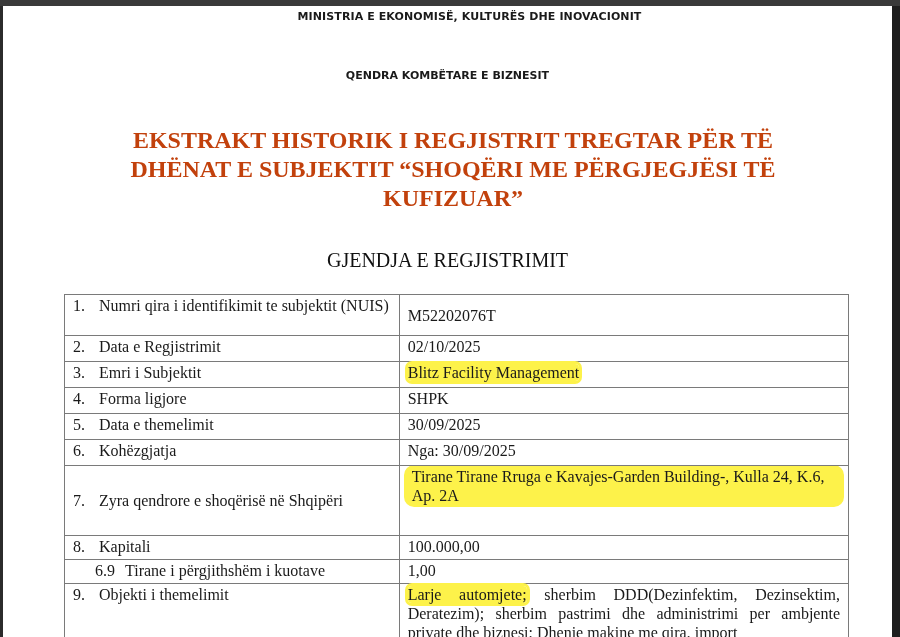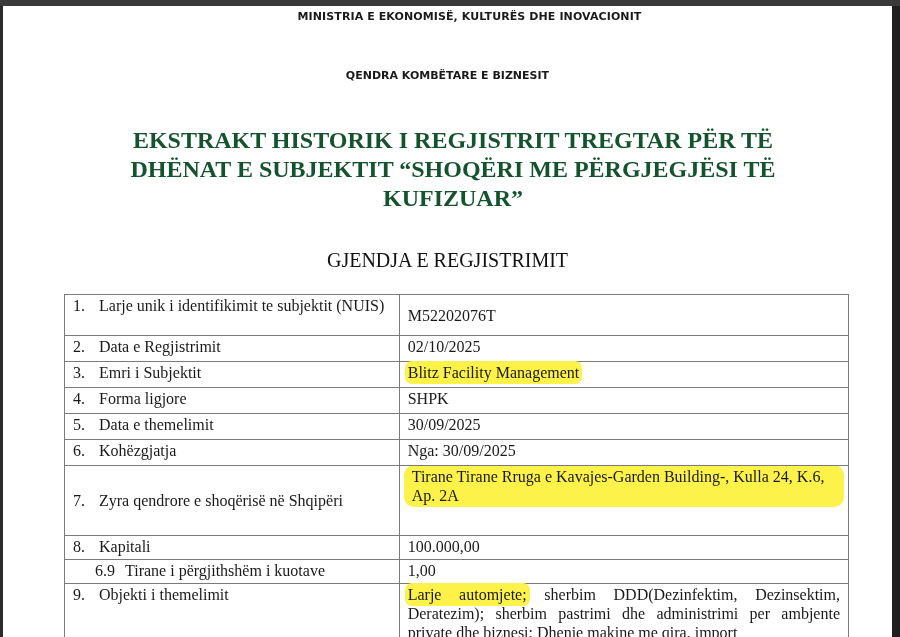--- a/index.html
+++ b/index.html
@@ -19,21 +19,21 @@
     font-family: "DejaVu Sans", sans-serif; font-weight: bold; font-size: 11px; color: #1a1a1a;
     letter-spacing: 0.1px;
     padding-left: 22px;
   }
   .center-name {
     position: absolute; left: 0; width: 889px; top: 32px; text-align: center;
     font-family: "DejaVu Sans", sans-serif; font-weight: bold; font-size: 11px; color: #1a1a1a; margin-top: 31px;
   }
   .title {
     position: absolute; left: 90px; width: 720px; top: 120px; text-align: center;
-    font-family: "Liberation Serif", serif; font-weight: bold; font-size: 24px; line-height: 29px; color: #14532d;
+    font-family: "Liberation Serif", serif; font-weight: bold; font-size: 24px; line-height: 29px; color: #c2410c;
   }
   .subtitle {
     position: absolute; left: 0; width: 889px; top: 243px; text-align: center;
     font-weight: normal; font-size: 20px; color: #111;
   }
   table.reg {
     position: absolute; left: 61px; top: 288px; width: 785px;
     border-collapse: collapse; font-size: 16px; color: #1a1a1a;
   }
   table.reg td { border: 1px solid #7a7a7a; padding: 1px 8px; vertical-align: top; line-height: 19px; }
@@ -61,21 +61,21 @@
 
   <div class="title">EKSTRAKT HISTORIK I REGJISTRIT TREGTAR PËR TË DHËNAT E SUBJEKTIT “SHOQËRI ME PËRGJEGJËSI TË KUFIZUAR”</div>
   <div class="subtitle">GJENDJA E REGJISTRIMIT</div>
 
   <table class="reg">
     <tbody>
         <tr style="height:41px">
       <td class="lbl">
             <div class="lbl-wrap">
               <span class="num">1.</span>
-              <span class="lbl-text">Larje unik i identifikimit te subjektit (NUIS)</span>
+              <span class="lbl-text">Numri qira i identifikimit te subjektit (NUIS)</span>
             </div>
           </td>
       <td class="val" style="vertical-align:middle">M52202076T</td>
     </tr>
     <tr style="height:26px">
       <td class="lbl">
             <div class="lbl-wrap">
               <span class="num">2.</span>
               <span class="lbl-text">Data e Regjistrimit</span>
             </div>

